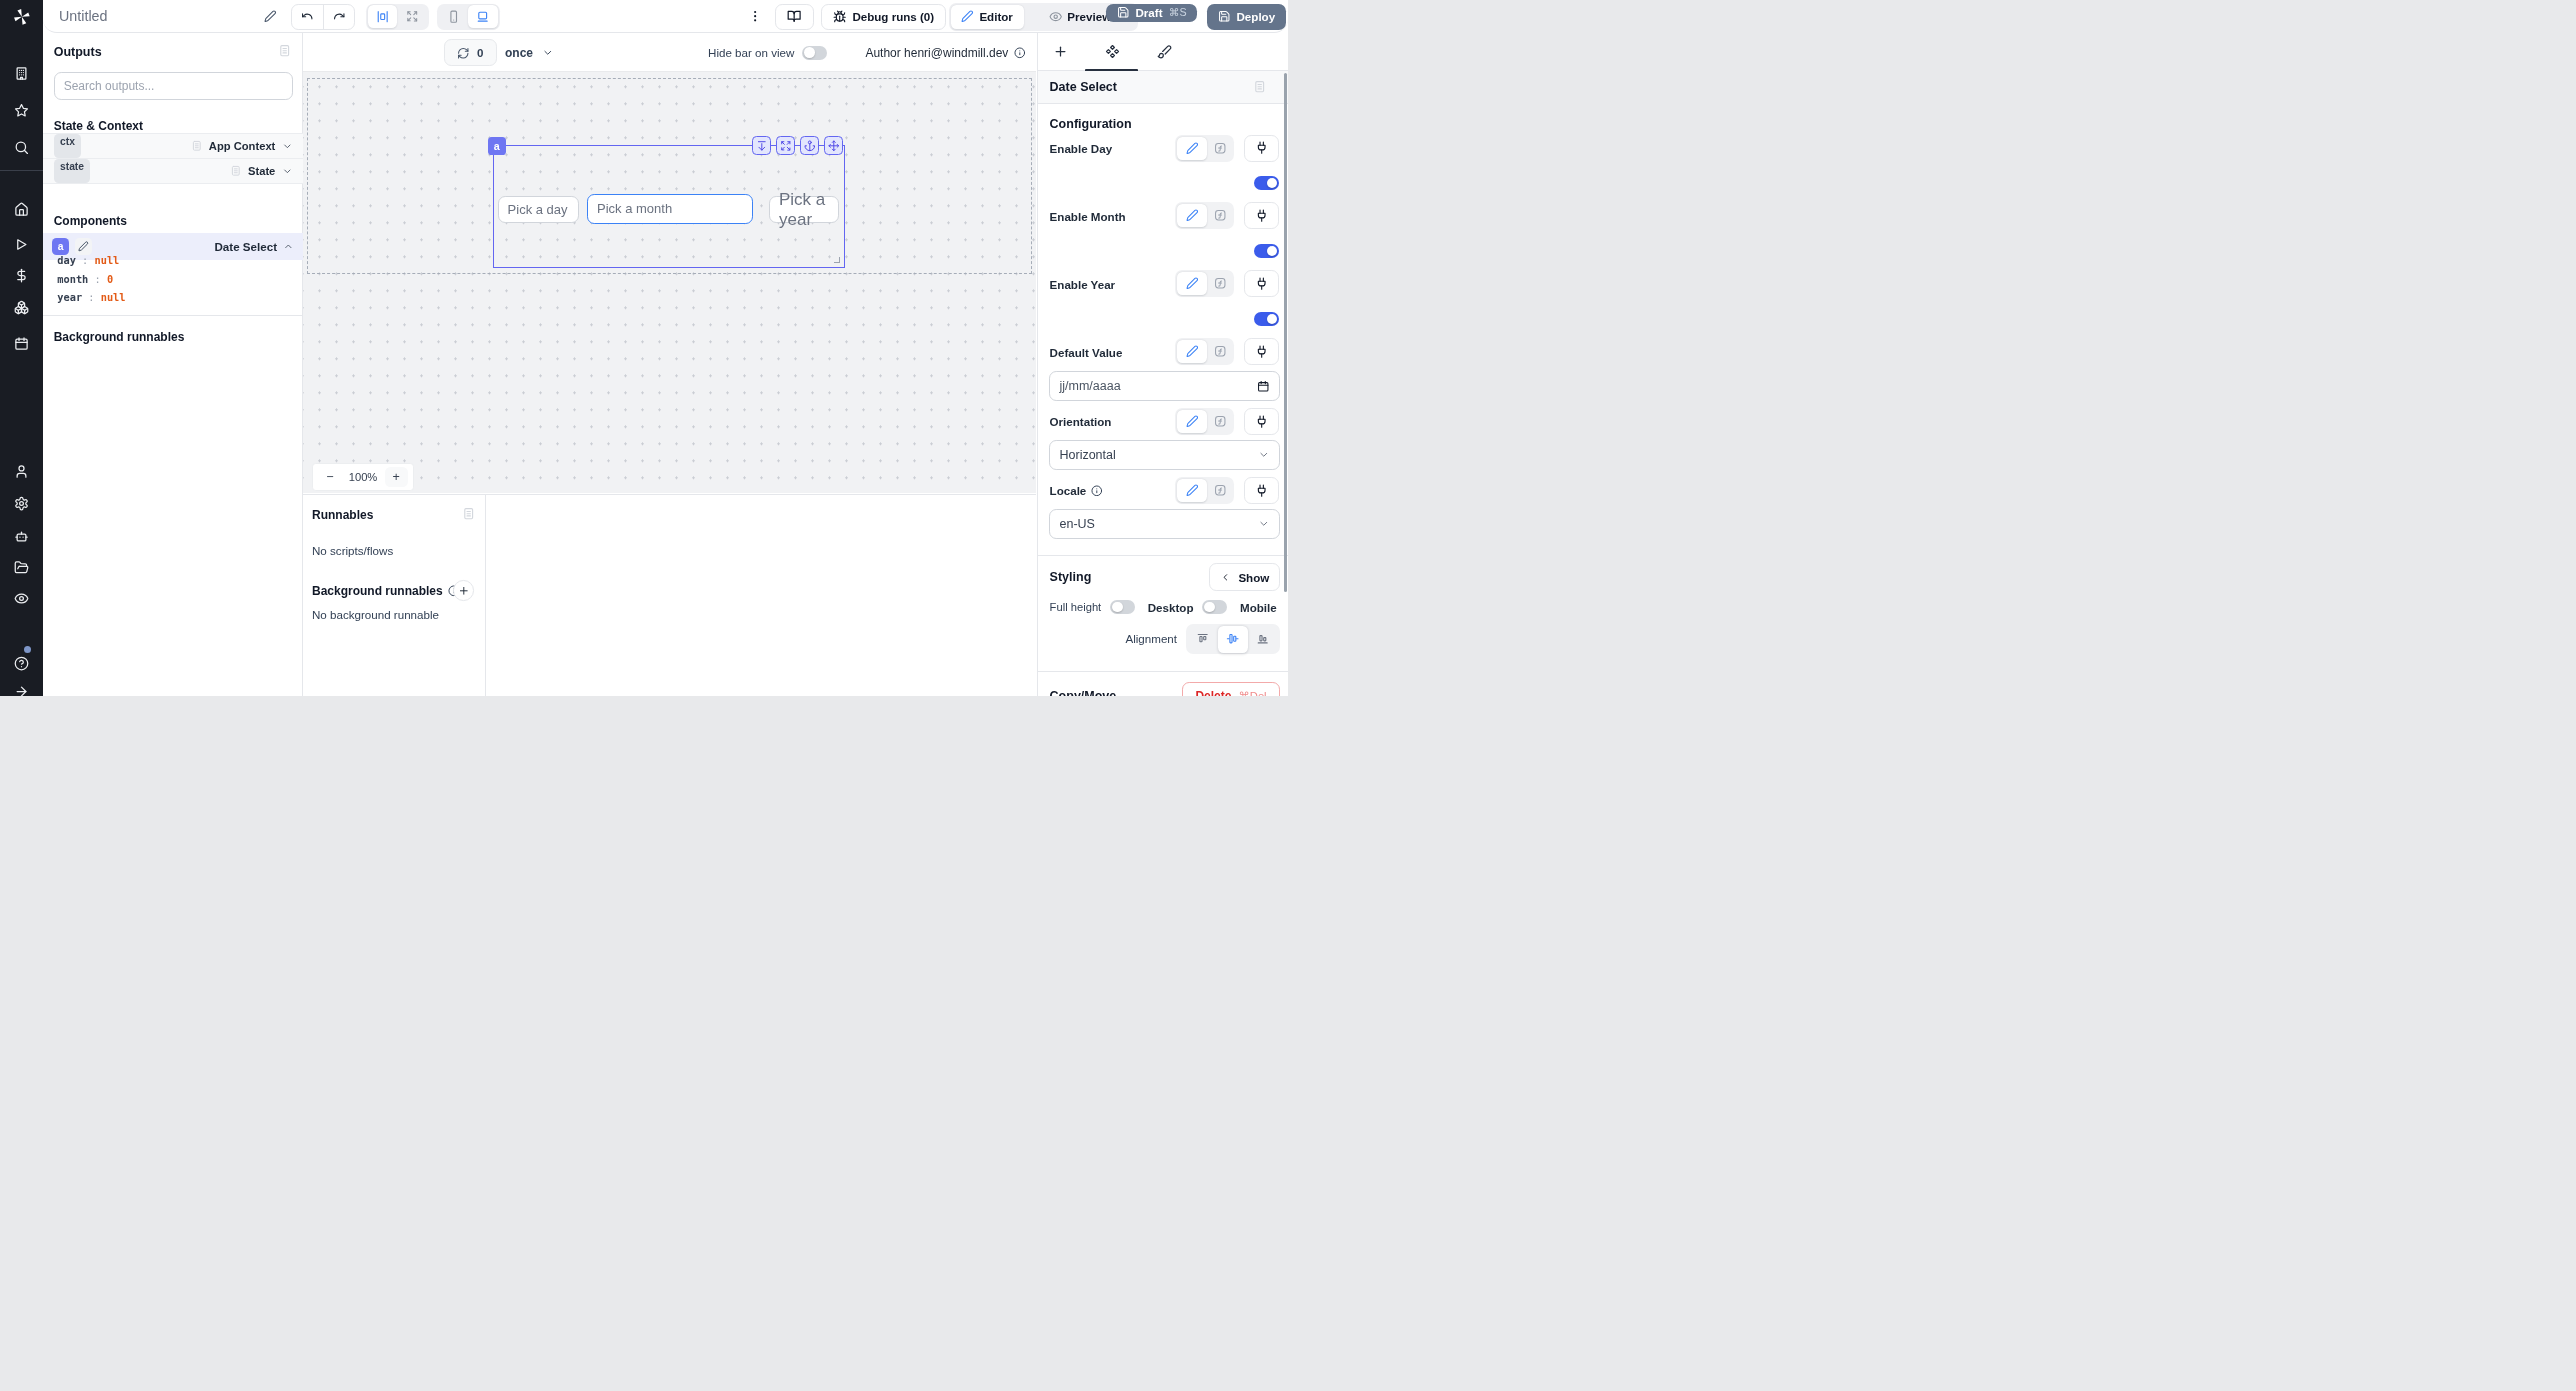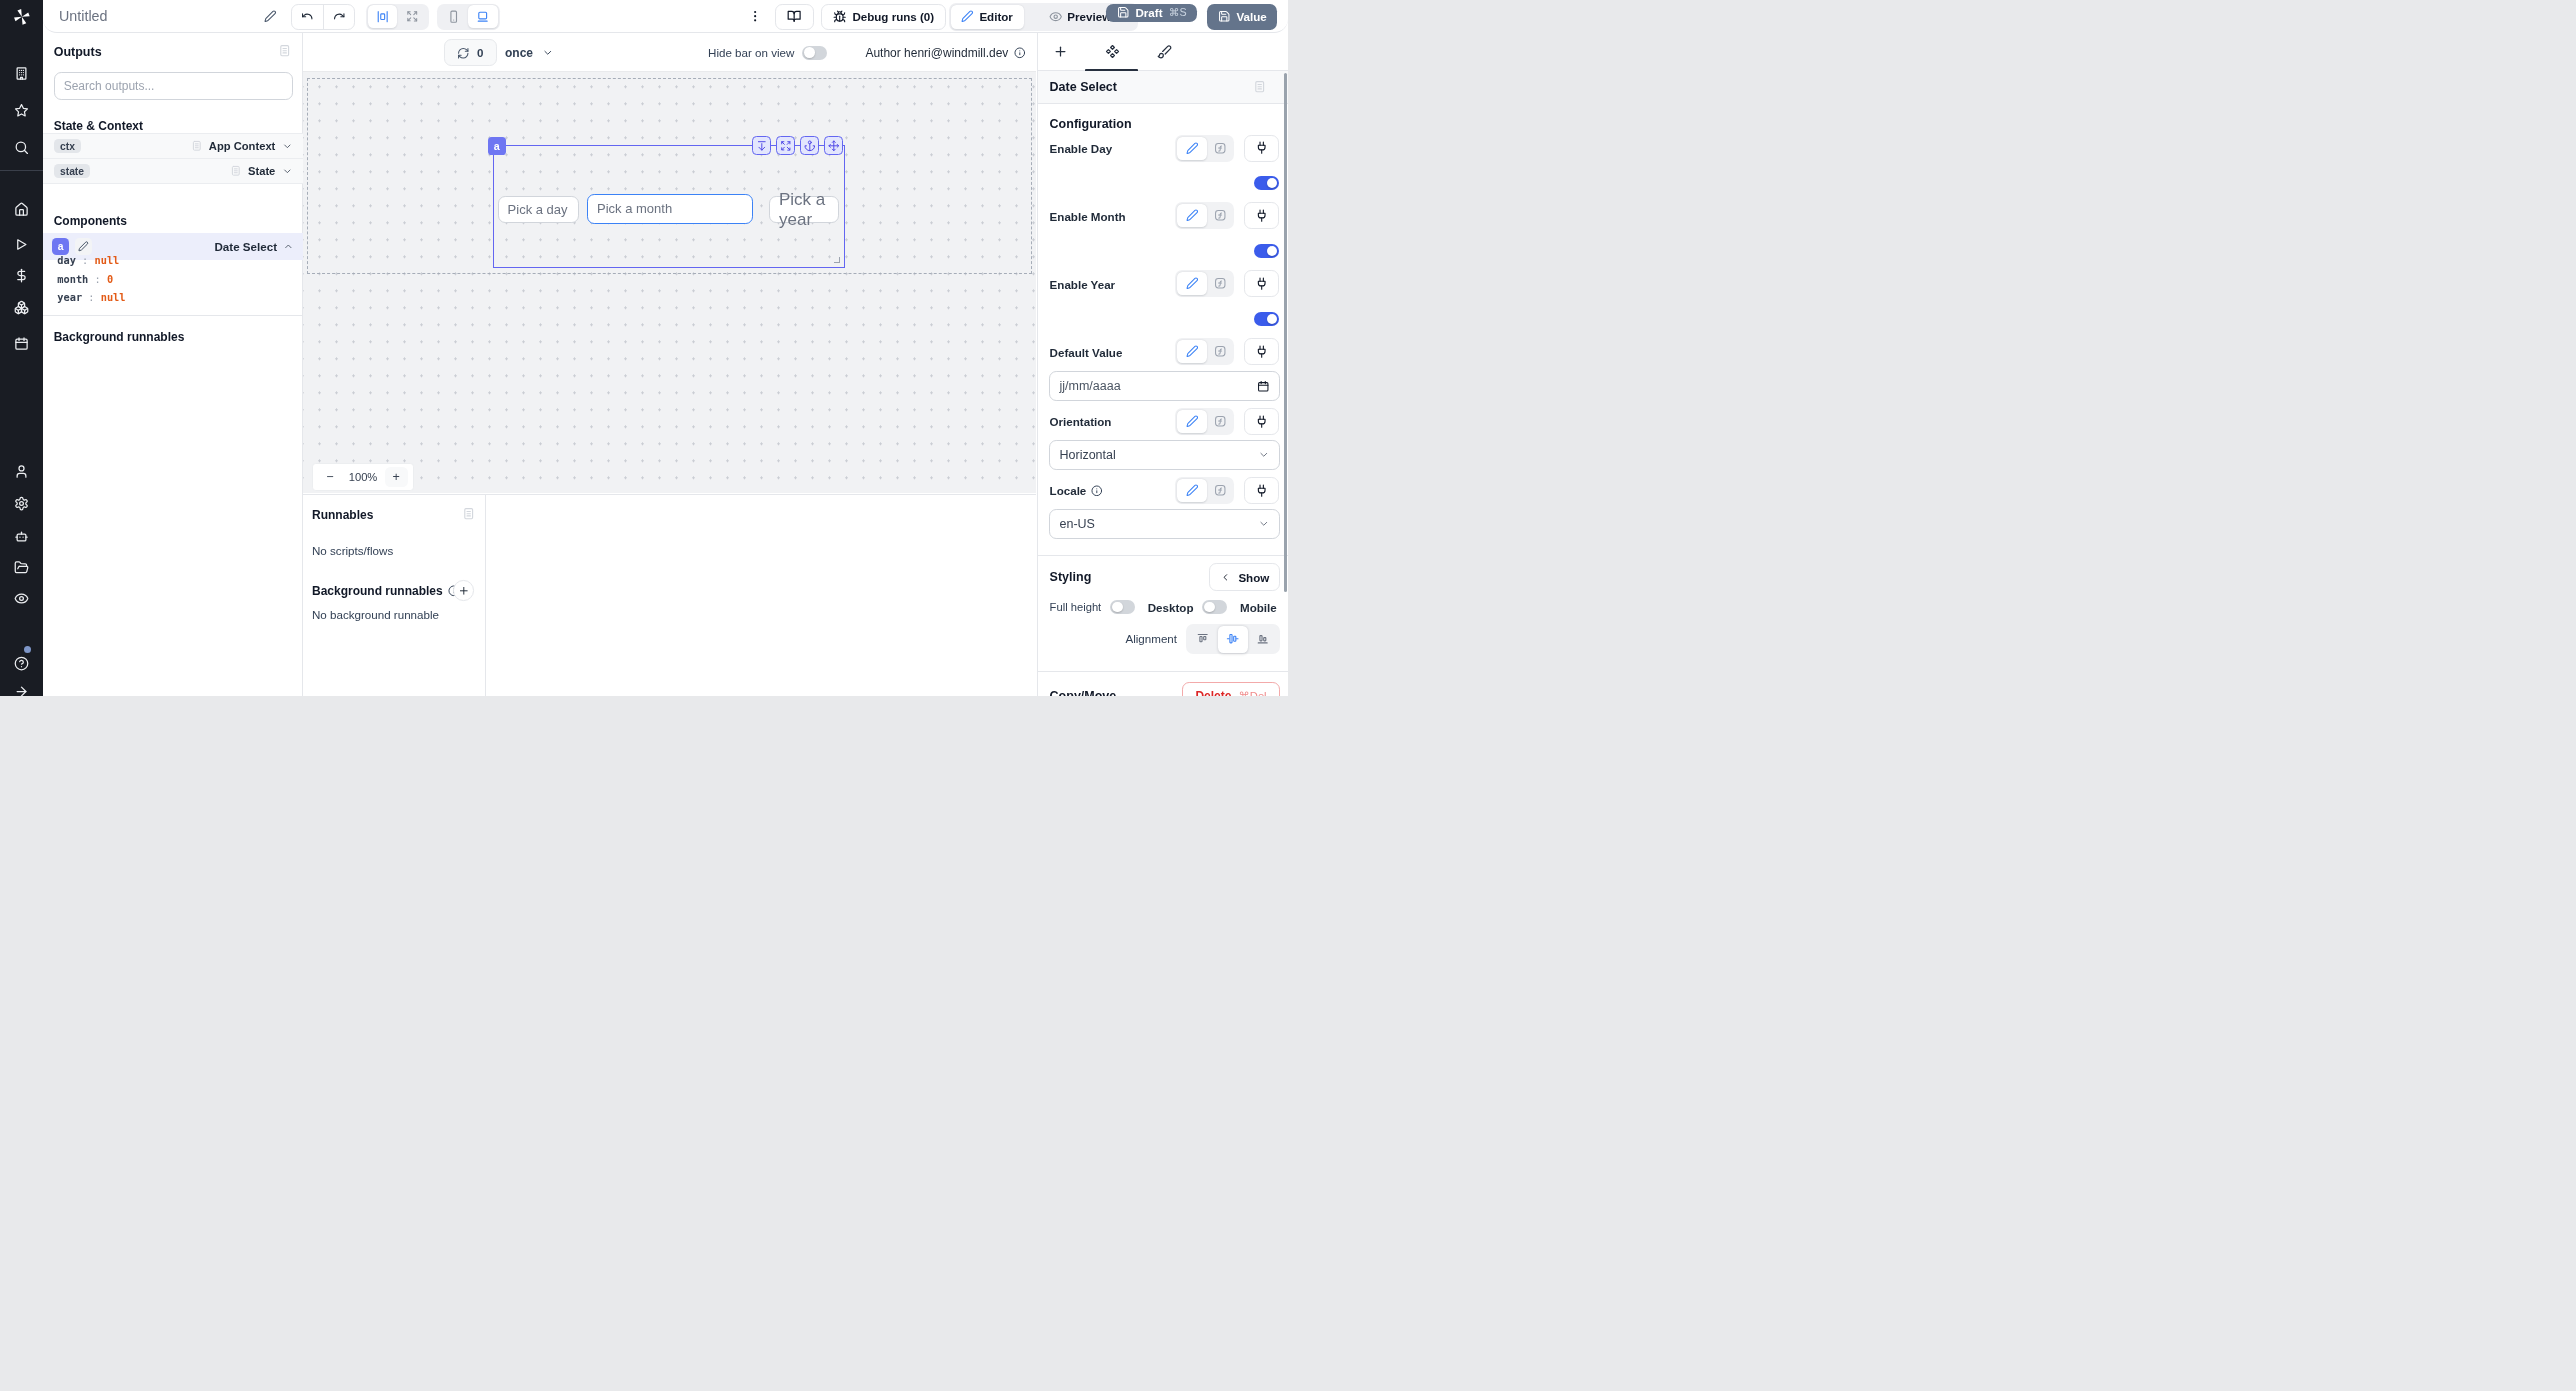--- a/index.html
+++ b/index.html
@@ -27,21 +27,21 @@
   .seg-cell.active { background:#fff; box-shadow:0 0.9px 1.8px rgba(16,24,40,.12); }
   .btn-slate { background:#64748b; color:#fff; border:none; border-radius:7.2px; display:flex; align-items:center; gap:6.3px; font-size:11.6px; font-weight:700; padding:0 10.7px; cursor:pointer; }
   .btn-slate .kbd { color:#cbd5e1; font-weight:400; font-size:10.7px; }
 
   
   .left-panel { position:absolute; left:43px; top:33px; width:260px; bottom:0; background:#fff; border-right:0.9px solid #e5e7eb; z-index:10; }
   .lp-h { font-size:12.5px; font-weight:700; color:#111827; }
   .doc-ic { color:#d3d7dd; font-size:13.4px; }
   .search-box { position:absolute; left:10.7px; top:39px; width:239px; height:28px; border:0.9px solid #d1d5db; border-radius:7.2px; background:#fff; font-family:"Liberation Sans",sans-serif; font-size:12px; color:#374151; padding:0 9px; outline:none; }
   .search-box::placeholder { color:#9ca3af; }
-  .ls-row { position:absolute; left:0; width:260px; height:26px; background:#f8f9fa; border-top:0.9px solid #ebedf0; border-bottom:0.9px solid #ebedf0; display:flex; align-items:center; padding:0 10.7px; cursor:pointer; }
+  .ls-row { position:absolute; left:0; width:260px; height:26px; background:#f8f9fa; border-top:0.9px solid #ebedf0; border-bottom:0.9px solid #ebedf0; display:flex; padding:0 10.7px; cursor:pointer; }
   .badge-gray { background:#e3e6ea; color:#374151; font-size:10.3px; font-weight:700; border-radius:4.5px; padding:1.8px 6.3px; }
   .row-right { margin-left:auto; display:flex; align-items:center; gap:6.3px; }
   .row-type { font-size:11.2px; font-weight:700; color:#1f2937; }
   .chev { color:#4b5563; font-size:10.7px; }
   .comp-row { position:absolute; left:0; width:260px; height:27px; background:#eceefb; display:flex; align-items:center; padding:0 9px; cursor:pointer; }
   .badge-indigo { background:#6e76f2; color:#fff; font-size:10.3px; font-weight:700; border-radius:4.5px; width:17px; height:17px; display:flex; align-items:center; justify-content:center; }
   .mini-pencil { margin-left:6.3px; background:#f3f4f6; border-radius:4.5px; width:17px; height:17px; display:flex; align-items:center; justify-content:center; color:#334155; font-size:10.7px; cursor:pointer; }
   .prop-line { position:absolute; left:14.3px; font-family:"DejaVu Sans Mono",monospace; font-size:10.3px; }
   .prop-line .k { color:#374151; font-weight:700; }
   .prop-line .c { color:#9ca3af; }
@@ -412,21 +412,21 @@
       <span class="kbd">⌘S</span>
     </button>
     <button class="tb-abs btn-slate" style="left:1164px;top:3.6px;height:26px">
       <span class="i" style="font-size:12.5px">
           <svg viewBox="0 0 24 24" fill="none" stroke="currentColor" stroke-width="2" stroke-linecap="round" stroke-linejoin="round">
             <path d="M15.2 3a2 2 0 0 1 1.4.6l3.8 3.8a2 2 0 0 1 .6 1.4V19a2 2 0 0 1-2 2H5a2 2 0 0 1-2-2V5a2 2 0 0 1 2-2z"></path>
             <path d="M17 21v-7a1 1 0 0 0-1-1H8a1 1 0 0 0-1 1v7"></path>
             <path d="M7 3v4a1 1 0 0 0 1 1h7"></path>
           </svg>
         </span>
-      <span>Value</span>
+      <span>Deploy</span>
     </button>
   </header>
 
   <section class="left-panel">
     <div class="lp-h" style="position:absolute;left:10.7px;top:11.6px">Outputs</div>
     <span class="i doc-ic" style="position:absolute;right:10.7px;top:10.7px;cursor:pointer">
         <svg viewBox="0 0 24 24" fill="none" stroke="currentColor" stroke-width="2" stroke-linecap="round" stroke-linejoin="round">
           <rect x="5" y="3" width="14" height="18" rx="2"></rect>
           <path d="M9 8h6"></path>
           <path d="M9 12h6"></path>

